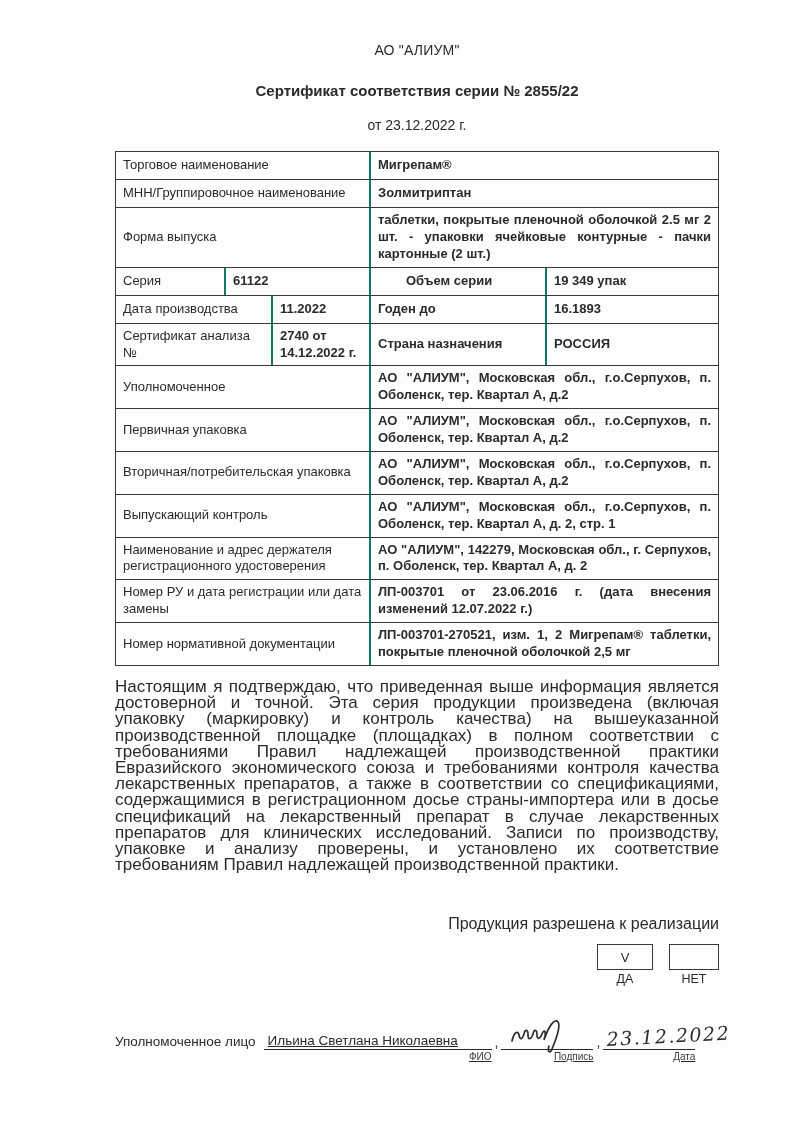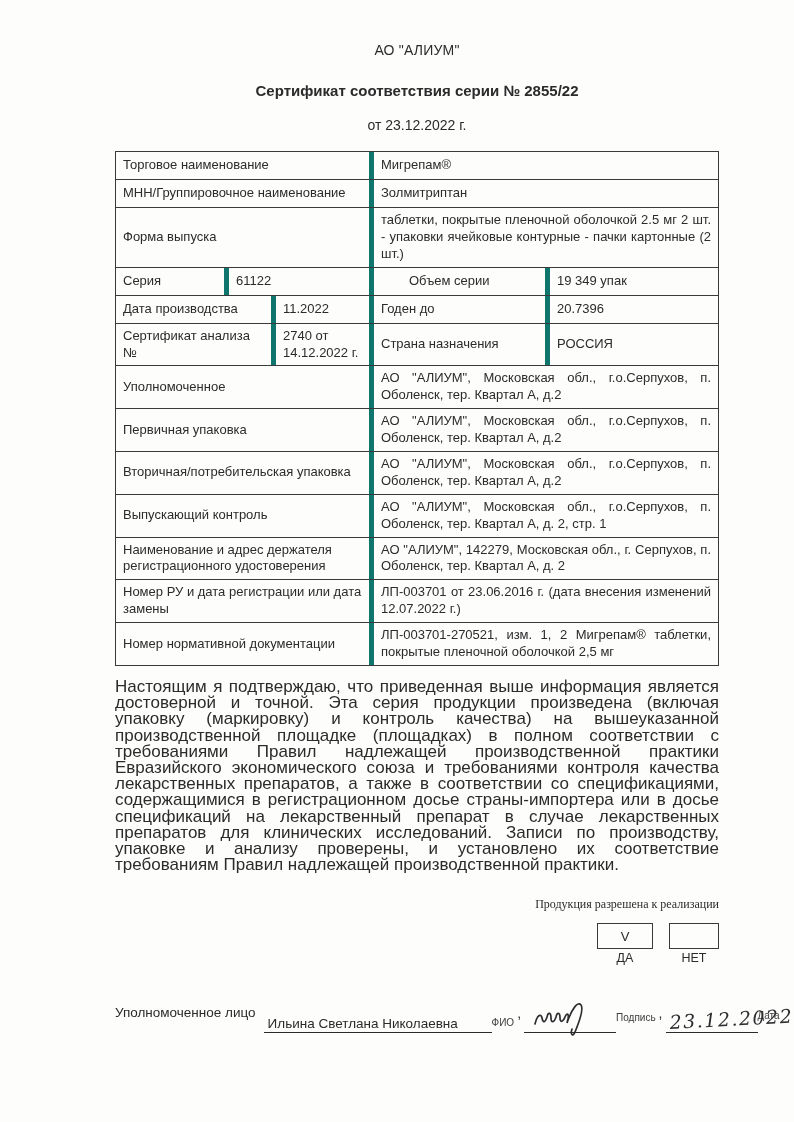--- a/index.html
+++ b/index.html
@@ -37,21 +37,21 @@
     align-items: stretch;
   }
   .tcell {
     padding: 4px 7px;
     font-size: 13px;
     line-height: 1.3;
     display: flex;
     align-items: center;
     min-height: 27px;
   }
-  .tcell + .tcell { border-left: 5px solid #0f766e; }
+  .tcell + .tcell { border-left: 2px solid #0f766e; font-weight: bold; }
   .tcell.val { text-align: justify; }
   .tcell.val > span { width: 100%; }
   
   .c-label { width: 253px; flex: none; }
   .c-value { flex: 1; }
   
   .a1 { width: 108px; flex: none; }
   .a2 { width: 145px; flex: none; }
   .a3 { width: 176px; flex: none; padding-left: 35px; }
   .a4 { flex: 1; }
@@ -64,24 +64,23 @@
   
   .declaration {
     margin-top: 13px;
     font-size: 17px;
     line-height: 16.2px;
     text-align: justify;
   }
 
   
   .release-line {
-    margin-top: 24px;
+    margin-top: 42px;
     text-align: right;
-    font-size: 12px;
-    font-family: Liberation Serif, serif;
+    font-size: 16px;
   }
   .checks {
     margin-top: 11px;
     display: flex;
     justify-content: flex-end;
     gap: 16px;
   }
   .check-col { display: flex; flex-direction: column; align-items: center; }
   .check-box {
     width: 56px; height: 26px;
@@ -94,23 +93,23 @@
   .check-caption { font-size: 12.5px; margin-top: 2px; }
 
   
   .sig-row {
     margin-top: 40px;
     display: flex;
     align-items: flex-end;
     font-size: 13.5px;
   }
   .sig-role { flex: none; padding-bottom: 13px; margin-right: 8px; }
-  .sig-field { display: flex; flex-direction: row; }
+  .sig-field { display: flex; flex-direction: column; text-decoration: underline; }
   .sig-line { border-bottom: 1px solid #2b2b2b; padding: 0 4px 1px 4px; }
-  .sig-caption { font-size: 10px; text-align: left; color: #3c3c3c; padding-top: 1px; }
+  .sig-caption { font-size: 10px; text-align: right; color: #3c3c3c; padding-top: 1px; }
   .f-name .sig-line { width: 228px; white-space: nowrap; }
   .f-sign .sig-line { width: 92px; height: 22px; position: relative; }
   .f-date .sig-line { width: 92px; white-space: nowrap; overflow: visible; }
   .pen-comma { padding: 0 3px 12px 3px; font-size: 14px; color: #2b2b2b; }
   .handwriting {
     font-family: "DejaVu Serif", serif;
     font-style: italic;
     font-size: 19px;
     letter-spacing: 1.5px;
     color: #2d2d30;
@@ -164,21 +163,21 @@
         <div class="tcell a1">Серия</div>
         <div class="tcell a2">61122</div>
         <div class="tcell a3">Объем серии</div>
         <div class="tcell a4">19 349 упак</div>
       </div>
 
       <div class="trow">
         <div class="tcell b1">Дата производства</div>
         <div class="tcell b2">11.2022</div>
         <div class="tcell b3">Годен до</div>
-        <div class="tcell b4">20.7396</div>
+        <div class="tcell b4">16.1893</div>
       </div>
 
       <div class="trow">
         <div class="tcell b1">Сертификат анализа №</div>
         <div class="tcell b2">2740 от 14.12.2022 г.</div>
         <div class="tcell b3">Страна назначения</div>
         <div class="tcell b4">РОССИЯ</div>
       </div>
 
       <div class="trow">

